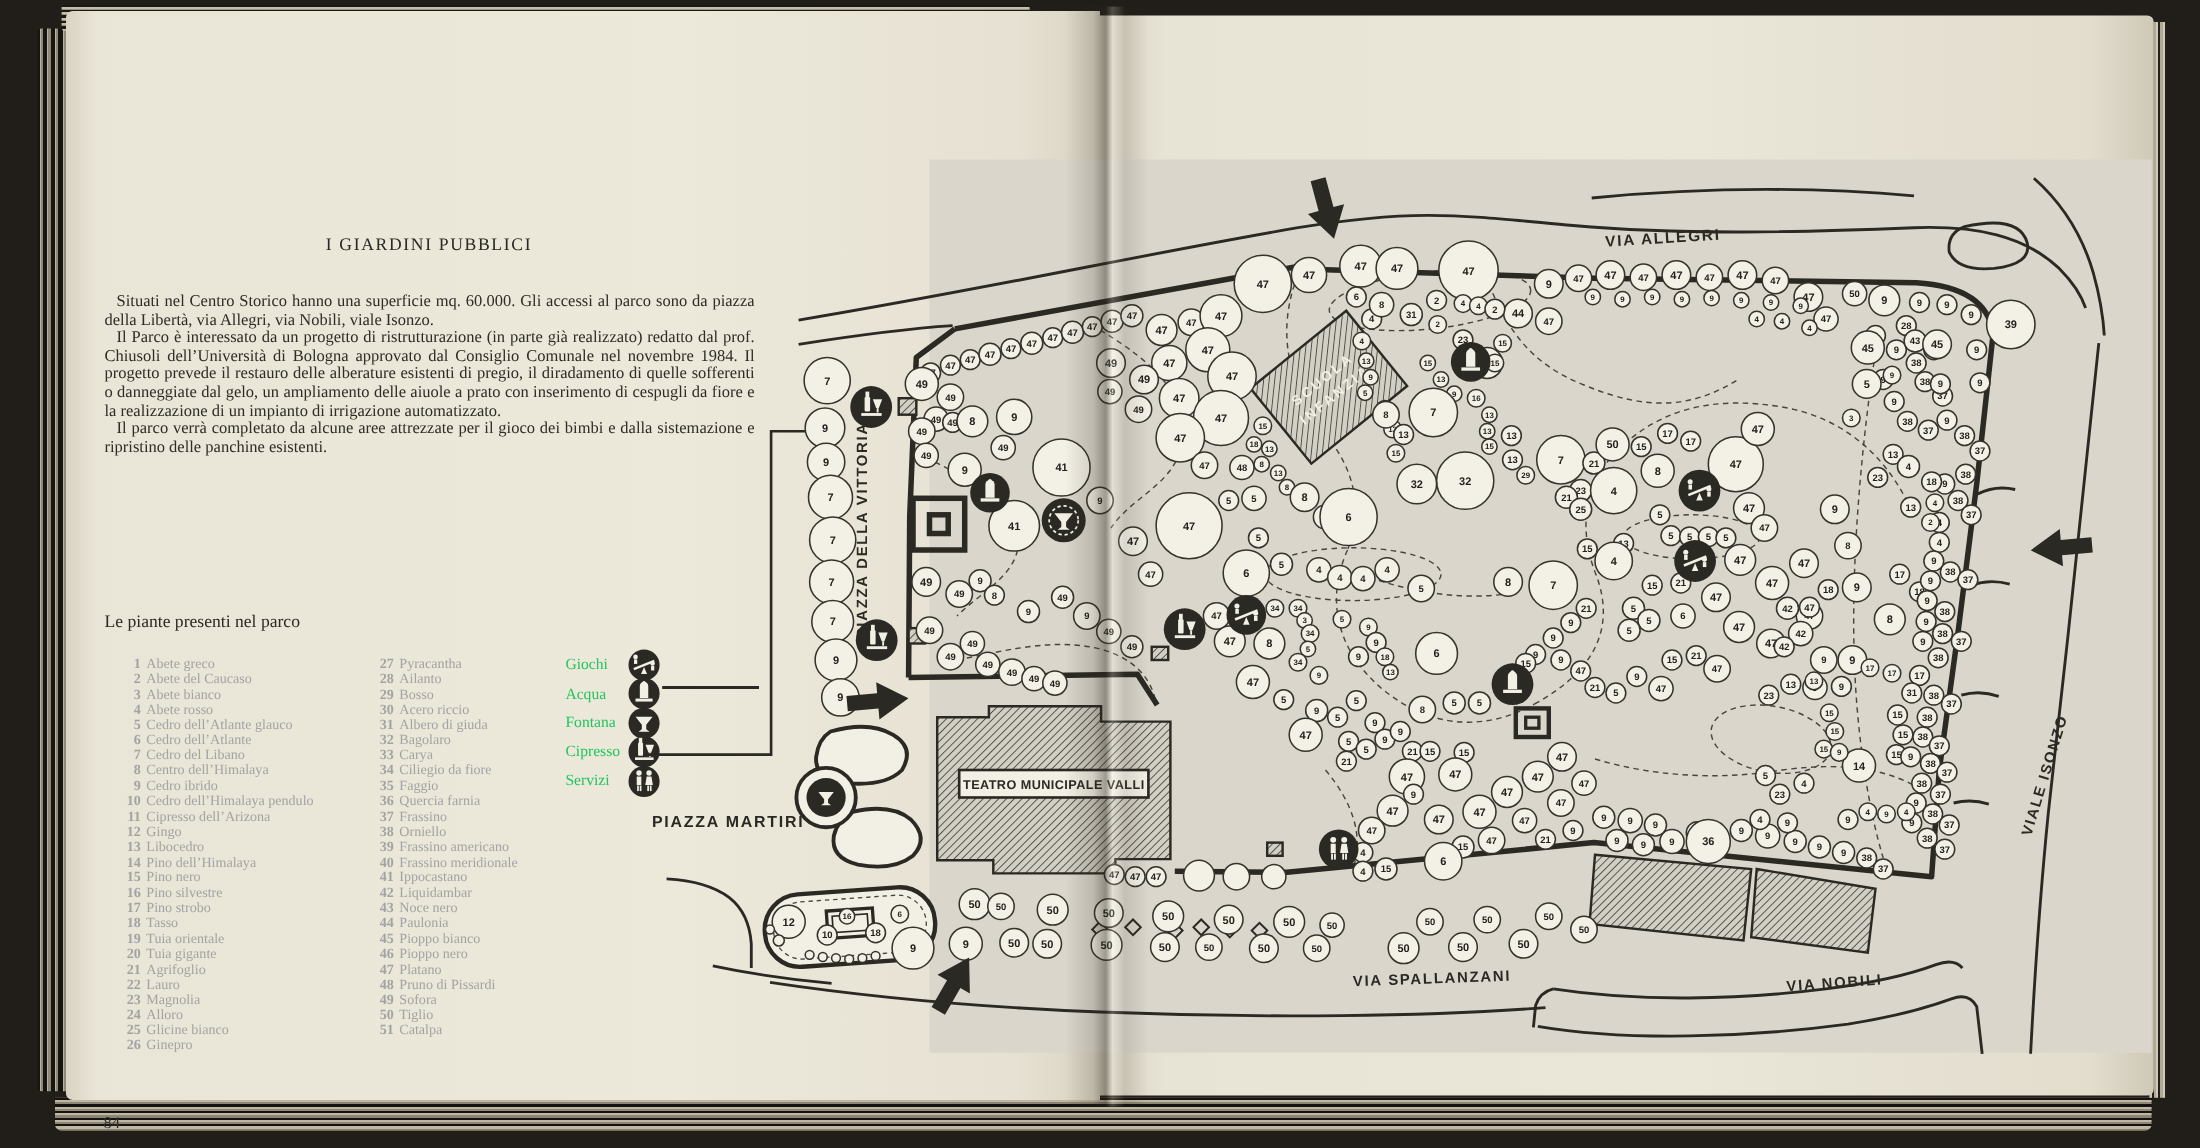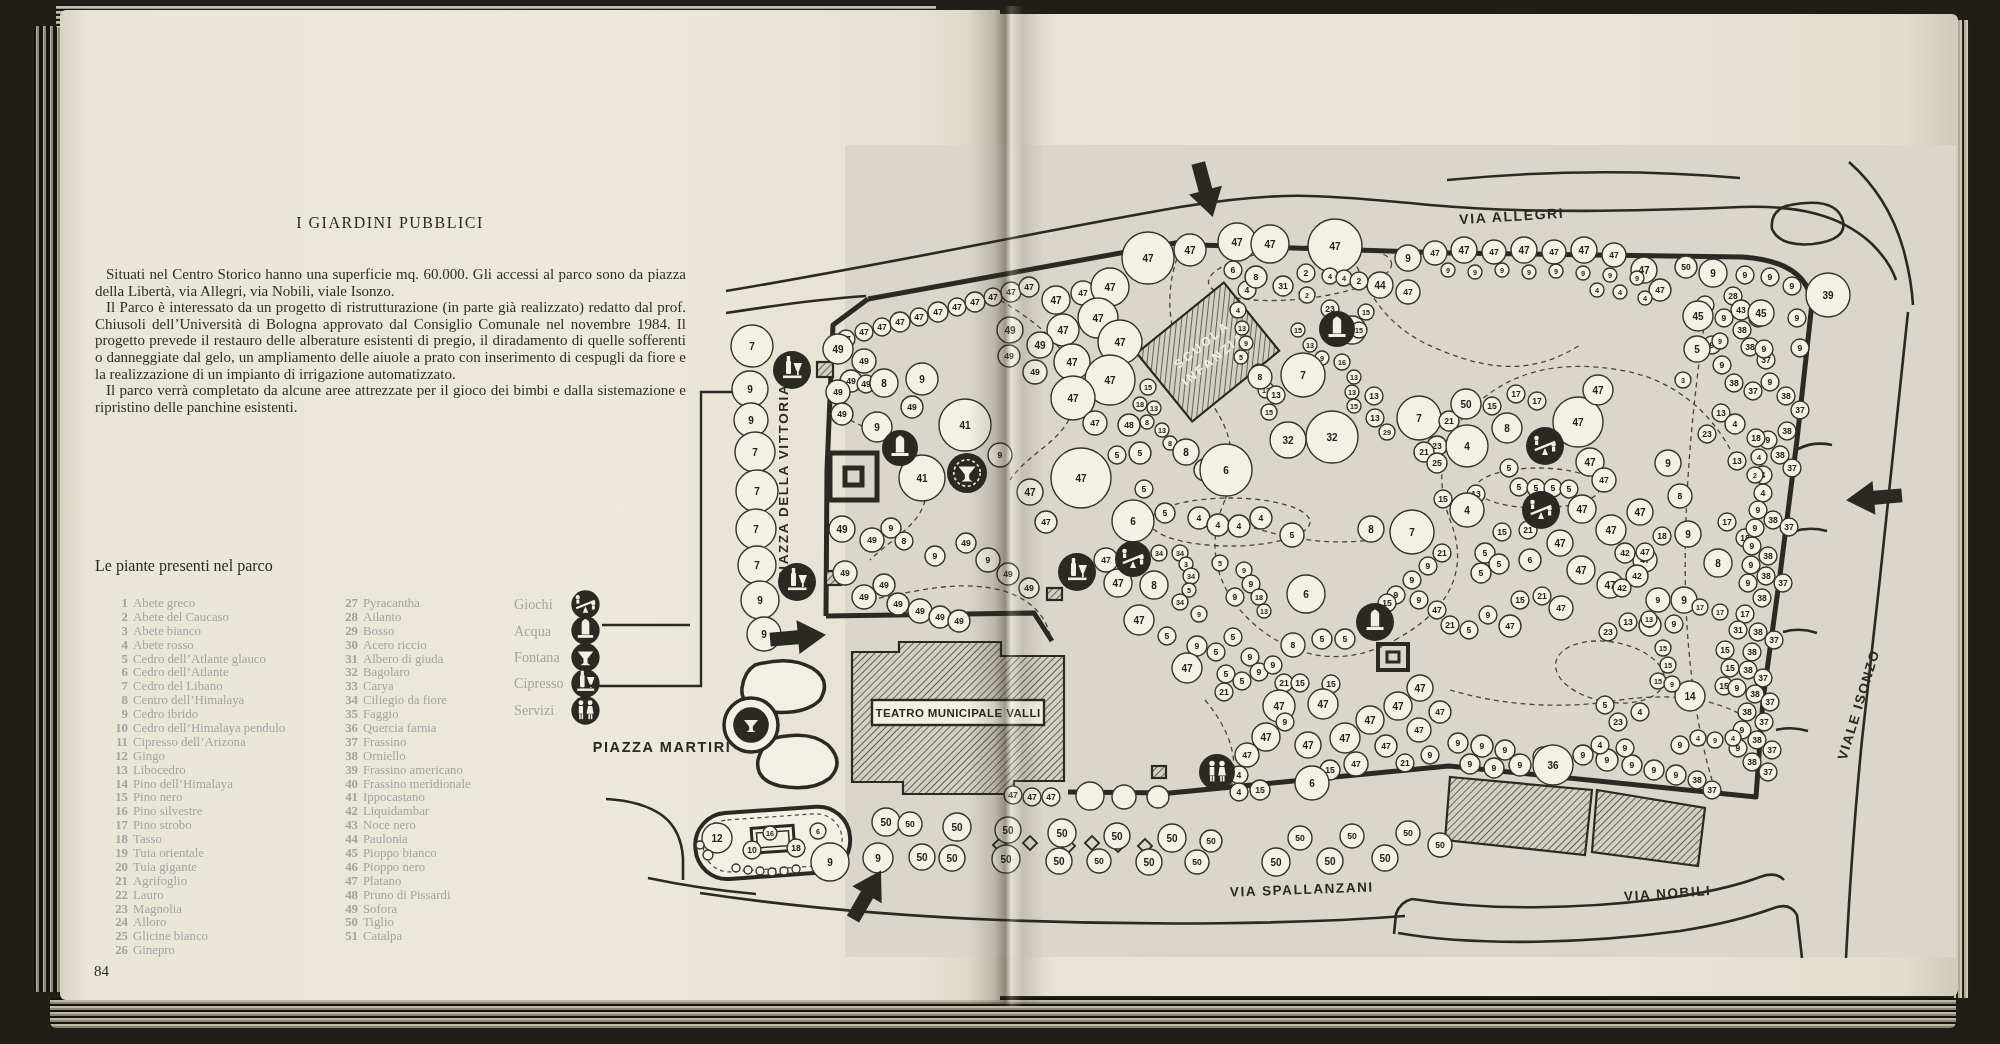--- a/index.html
+++ b/index.html
@@ -29,23 +29,23 @@
   #bodytext{position:absolute;left:95px;top:266px;width:591px;font-size:15px;line-height:16.6px;text-align:justify;color:#2e2c26;}
   #bodytext p{margin:0;text-indent:11px;}
   #plants-heading{position:absolute;left:95px;top:557px;font-size:16px;color:#2b2923;}
   .plant-col{position:absolute;top:597px;font-size:12.8px;color:#a3a3a3;}
   #plants-col1{left:108px;width:225px;}
   #plants-col2{left:338px;width:175px;}
   .plant-row{height:13.9px;line-height:13.9px;white-space:nowrap;}
   .plant-num{display:inline-block;width:20px;text-align:right;font-weight:700;margin-right:5px;}
   #legend{position:absolute;left:514px;top:589px;}
   .legend-row{height:26.4px;line-height:26.4px;white-space:nowrap;}
-  .legend-label{display:inline-block;width:56px;font-size:14.2px;color:#a3a3a3;vertical-align:middle;}
+  .legend-label{display:inline-block;width:56px;font-size:14.2px;color:#22c55e;vertical-align:middle;}
   .legend-icn{display:inline-block;vertical-align:middle;}
-  #page-num{position:absolute;left:94px;top:963px;font-size:15px;color:#2e2c26;}
+  #page-num{position:absolute;left:94px;top:1013px;font-size:15px;color:#2e2c26;}
   #map-holder{position:absolute;left:585px;top:140px;width:1380px;height:828px;}
   svg text{font-family:"Liberation Sans","DejaVu Sans",sans-serif;}
 </style>
 </head>
 <body>
 
 <div id="stage">
   <div class="edge-left"></div>
   <div class="edge-top"></div>
   <div class="edge-bottom"></div>

